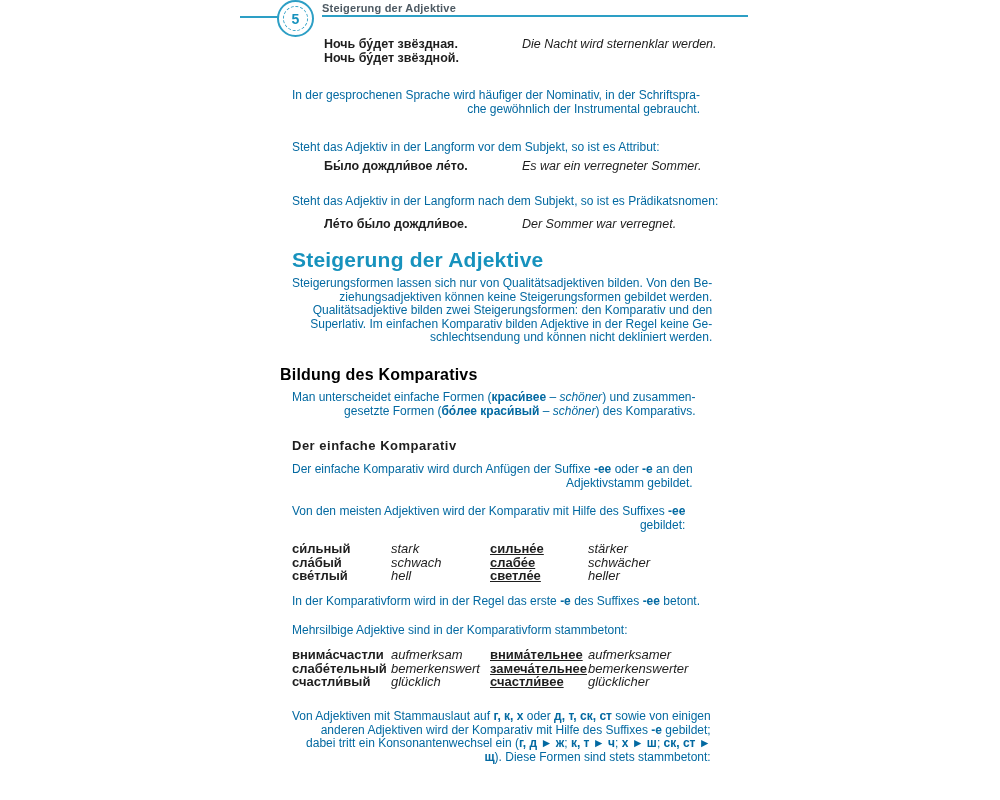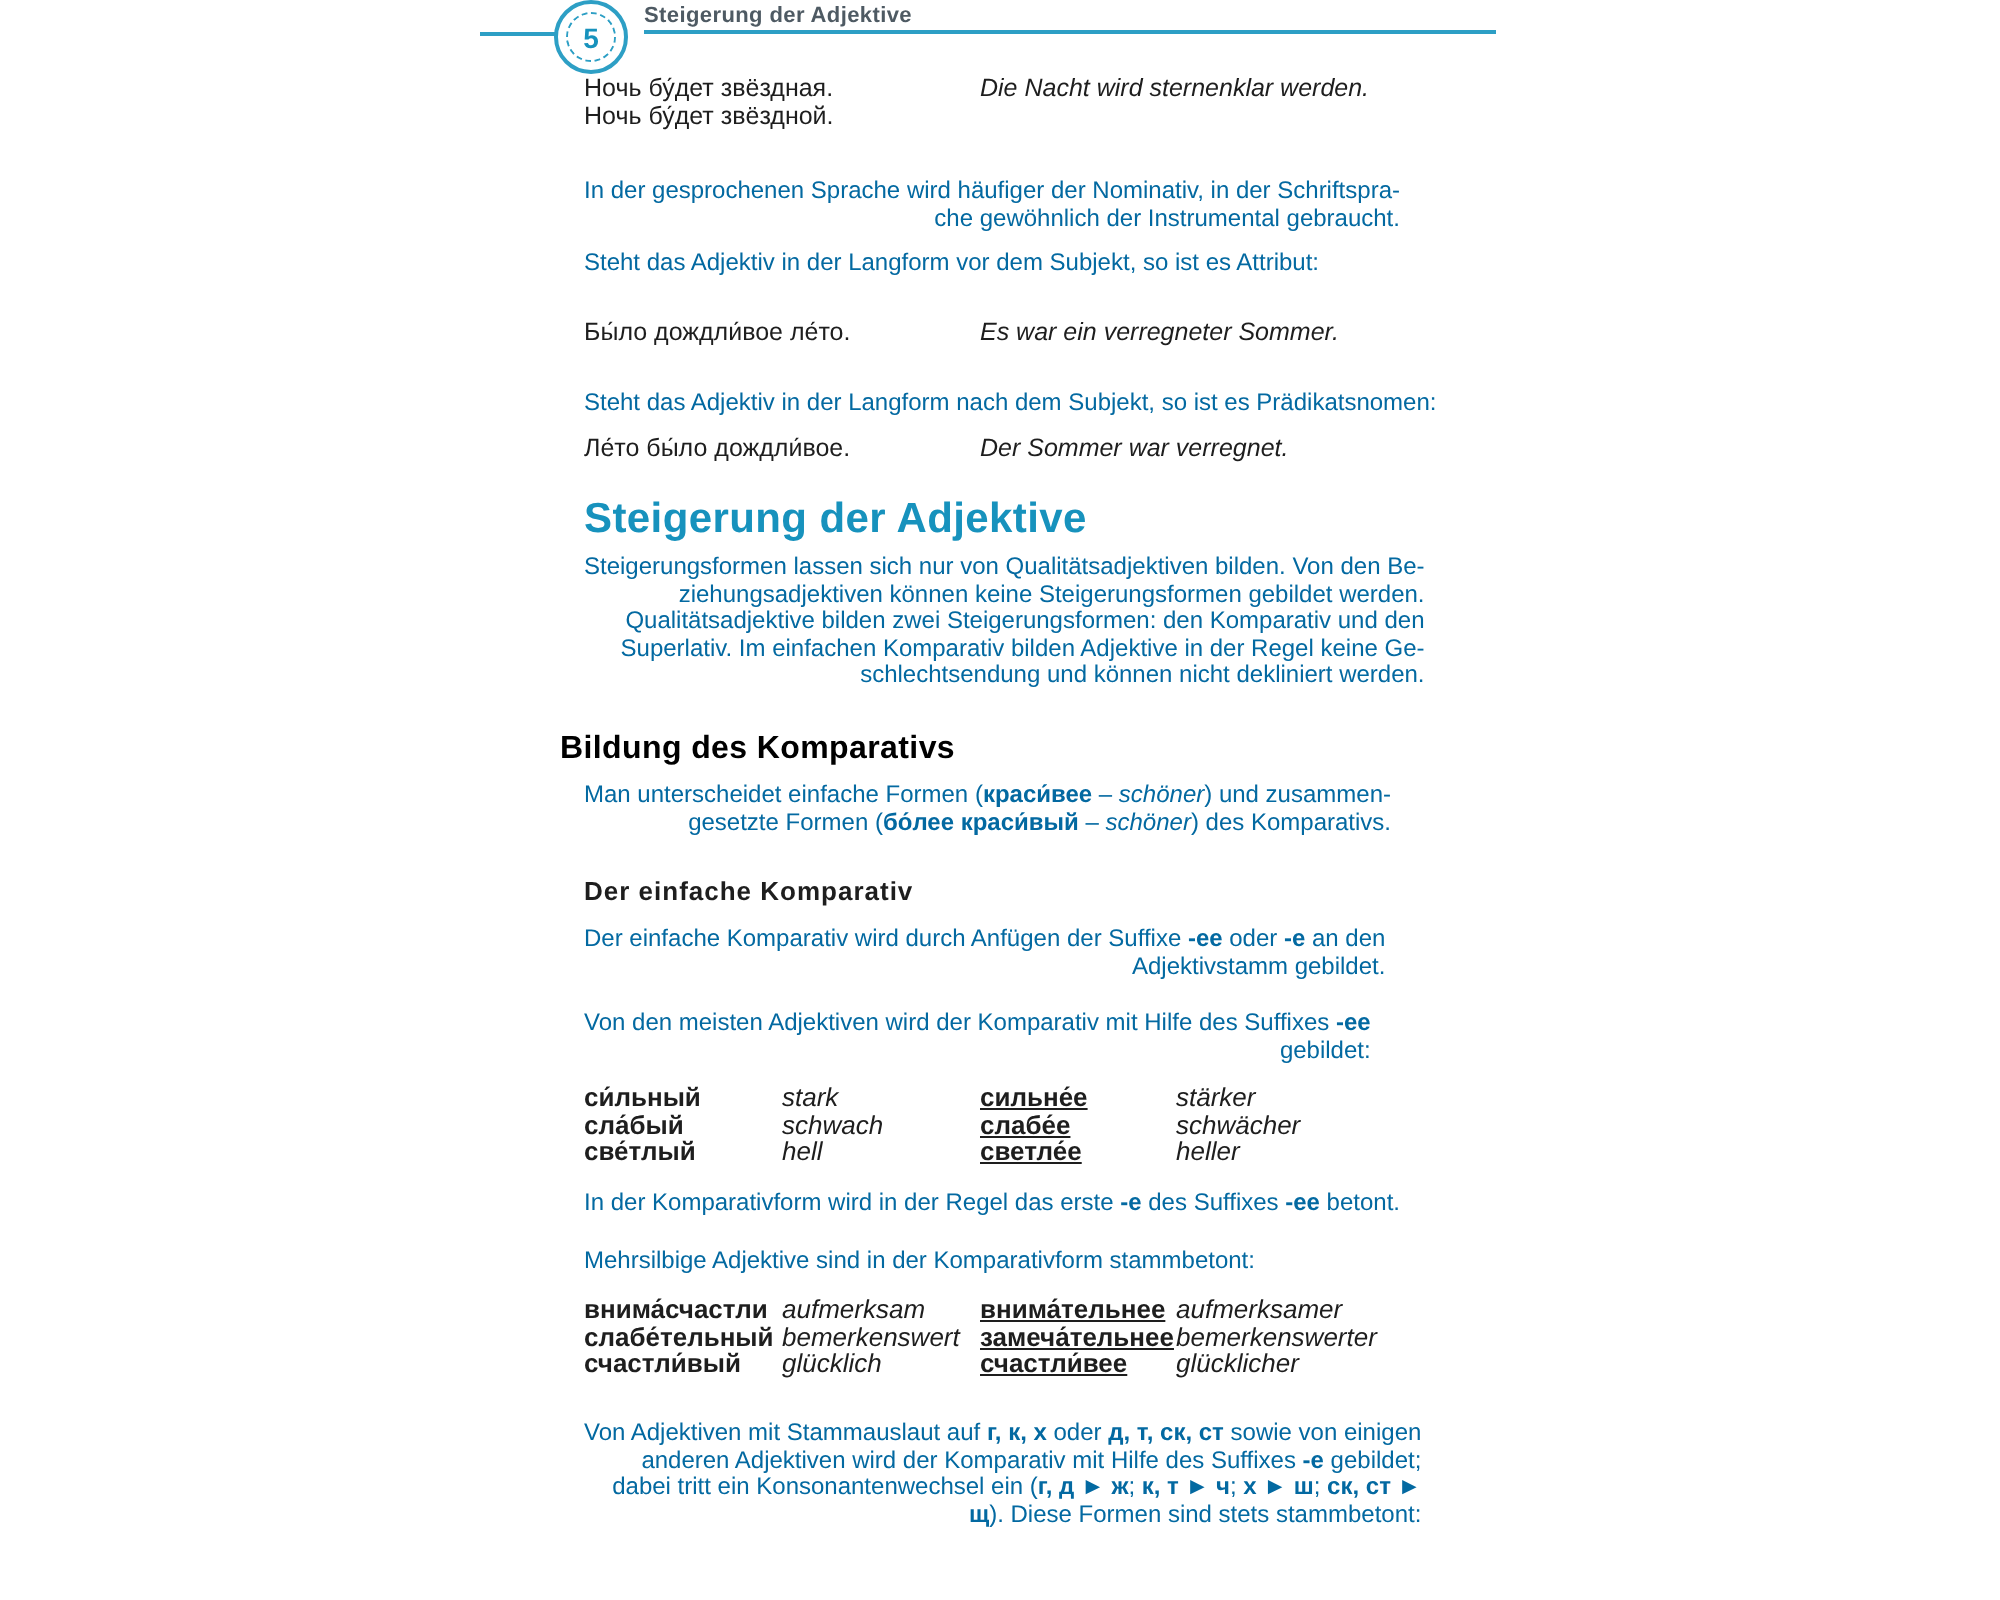--- a/index.html
+++ b/index.html
@@ -29,21 +29,21 @@
 
   
   .body-text {
     left: 292px; font-size: 12px; line-height: 13.5px;
     white-space: pre; color: #0369a1; text-align: right;
   }
   .body-text .b { font-weight: 700; }
   .body-text .i { font-style: italic; }
 
   .example-row { left: 292px; display: flex; font-size: 12.5px; line-height: 13.5px; }
-  .example-ru { width: 198px; font-weight: 400; white-space: pre-line; }
+  .example-ru { width: 198px; font-weight: 700; white-space: pre-line; margin-left: 32px; }
   .example-de { font-style: italic; }
 
   .h-main { left: 292px; top: 248px; font-size: 21px; font-weight: 700; color: #1792bd; letter-spacing: 0.2px; }
   .h-sub  { left: 280px; top: 366px; font-size: 16px; font-weight: 700; color: #000000; letter-spacing: 0.2px; }
   .h-minor{ left: 292px; top: 438px; font-size: 13px; font-weight: 700; color: #1e1e1e; letter-spacing: 0.5px; }
 
   
   .vocab { left: 292px; font-size: 13px; line-height: 13.5px; }
   .vrow { display: flex; }
   .vrow span:nth-child(1) { width: 99px; font-weight: 700; }
@@ -69,21 +69,21 @@
 
   <div class="abs example-row" style="top:38px">
     <div class="example-ru">Ночь бу́дет звёздная.
 Ночь бу́дет звёздной.</div>
     <div class="example-de">Die Nacht wird sternenklar werden.</div>
   </div>
 
   <p class="abs body-text" style="top:89px">In der gesprochenen Sprache wird häufiger der Nominativ, in der Schriftspra-
 che gewöhnlich der Instrumental gebraucht.</p>
 
-  <p class="abs body-text" style="top:125px">Steht das Adjektiv in der Langform vor dem Subjekt, so ist es Attribut:</p>
+  <p class="abs body-text" style="top:141px">Steht das Adjektiv in der Langform vor dem Subjekt, so ist es Attribut:</p>
 
   <div class="abs example-row" style="top:160px">
     <div class="example-ru">Бы́ло дождли́вое ле́то.</div>
     <div class="example-de">Es war ein verregneter Sommer.</div>
   </div>
 
   <p class="abs body-text" style="top:195px">Steht das Adjektiv in der Langform nach dem Subjekt, so ist es Prädikatsnomen:</p>
 
   <div class="abs example-row" style="top:218px">
     <div class="example-ru">Ле́то бы́ло дождли́вое.</div>

